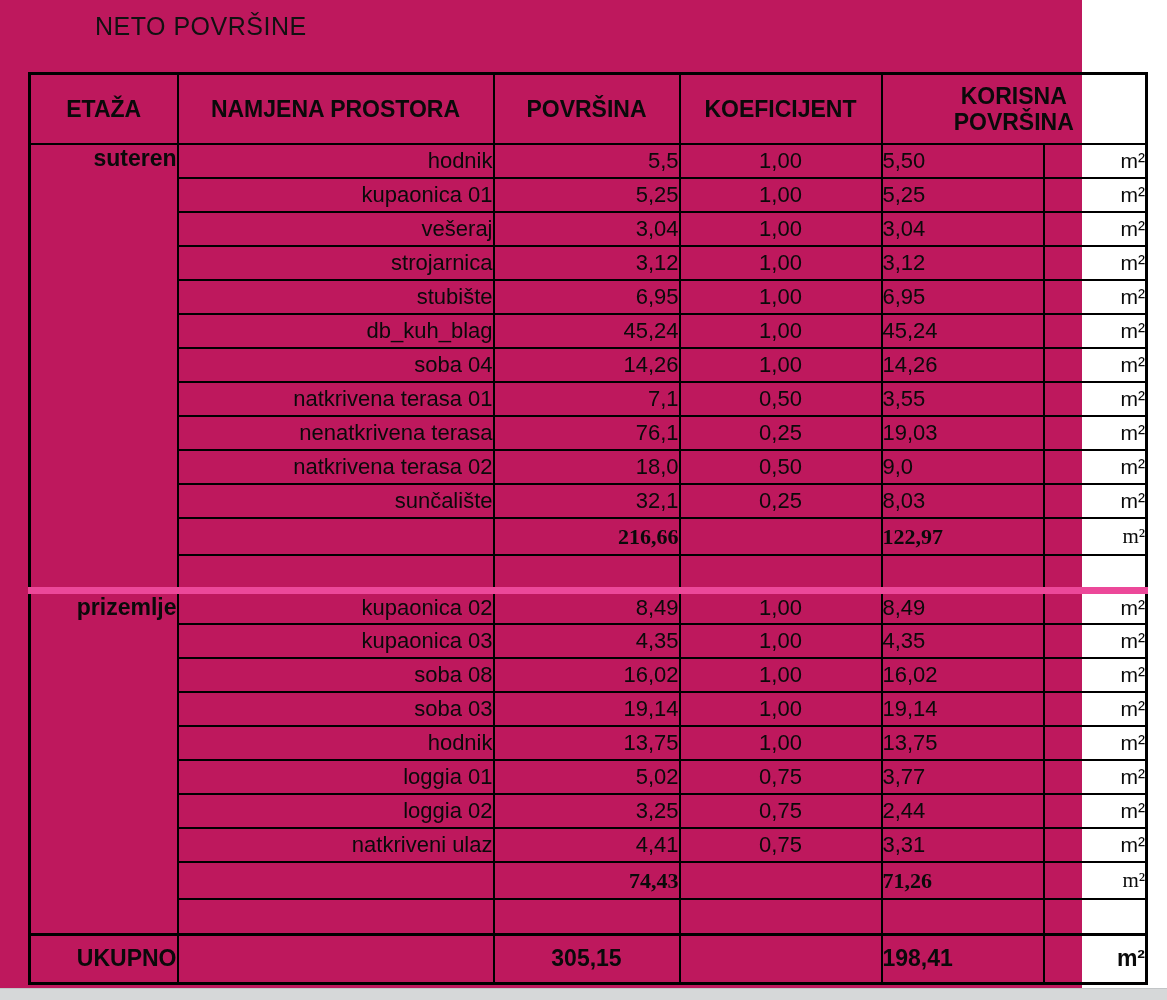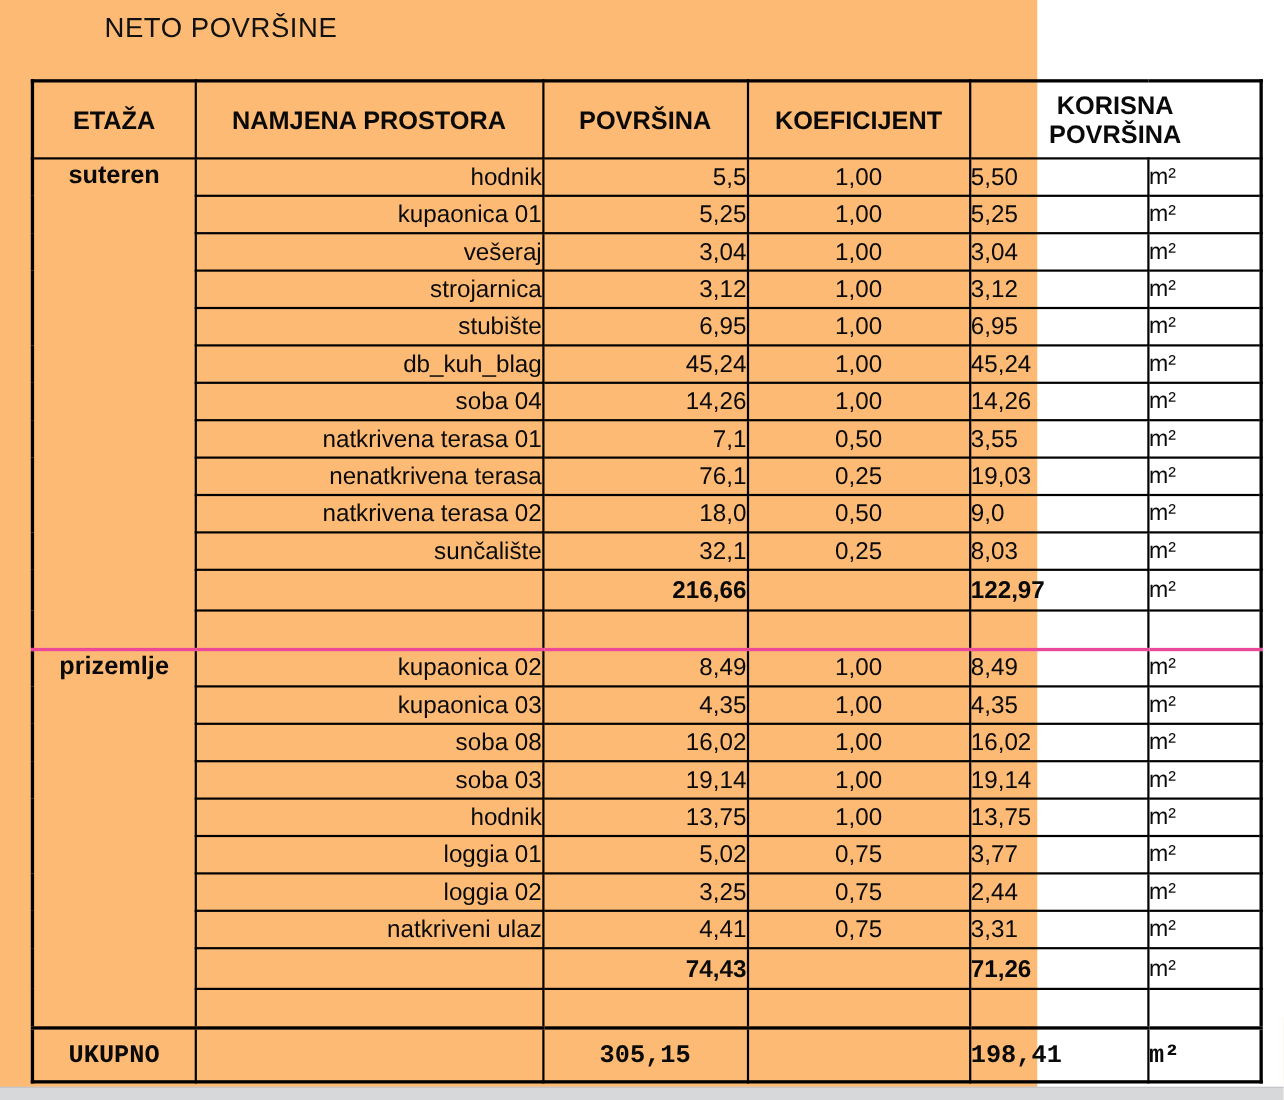--- a/index.html
+++ b/index.html
@@ -7,23 +7,23 @@
     padding: 0;
     background: #ffffff;
     width: 1167px;
     height: 1000px;
     overflow: hidden;
     font-family: "Liberation Sans", sans-serif;
     color: #000;
   }
   .page {
     position: relative;
-    width: 943px;
+    width: 1082px;
     height: 1000px;
-    background: #fdba74;
+    background: #be185d;
   }
   .title {
     position: absolute;
     left: 95px;
     top: 12px;
     font-size: 25px;
     letter-spacing: 0.5px;
     color: #111;
   }
   table.areas {
@@ -44,41 +44,41 @@
   thead th {
     height: 68px;
     font-size: 23px;
     font-weight: bold;
     text-align: center;
     vertical-align: middle;
     white-space: pre-line;
     line-height: 1.15;
   }
   tr.data-row { height: 34px; }
-  tr.subtotal-row { height: 37px; }
+  tr.subtotal-row { height: 37px; font-family: Liberation Serif, serif; }
   tr.spacer-row { height: 35px; }
-  tr.total-row { height: 46px; font-family: Liberation Mono, monospace; }
+  tr.total-row { height: 46px; }
 
   td { font-size: 22px; vertical-align: middle; }
 
   td.etaza {
     vertical-align: top;
-    text-align: center;
+    text-align: right;
     font-weight: bold;
     font-size: 23px;
     padding-top: 3px;
     margin-top: 16px;
   }
   td.name  { text-align: right;  padding-left: 11px; }
   td.num   { text-align: right; padding-right: 15px; }
   td.coef  { text-align: center; }
   td.kor   { text-align: left; }
-  td.unit  { text-align: left; font-size: 21px; margin-left: 29px; }
-
-  tr.section-start td { border-top: 3px solid #ec4899; }
+  td.unit  { text-align: right; font-size: 21px; margin-left: 29px; }
+
+  tr.section-start td { border-top: 7px solid #ec4899; }
   tr.total-row td { border-top: 3px solid #000; height: 46px; }
 
   td.b { font-weight: bold; }
   tr.total-row td { font-size: 23px; }
   tr.total-row td.etaza {
     vertical-align: middle;
     padding-top: 0;
   }
   .bottom-band {
     position: absolute;

